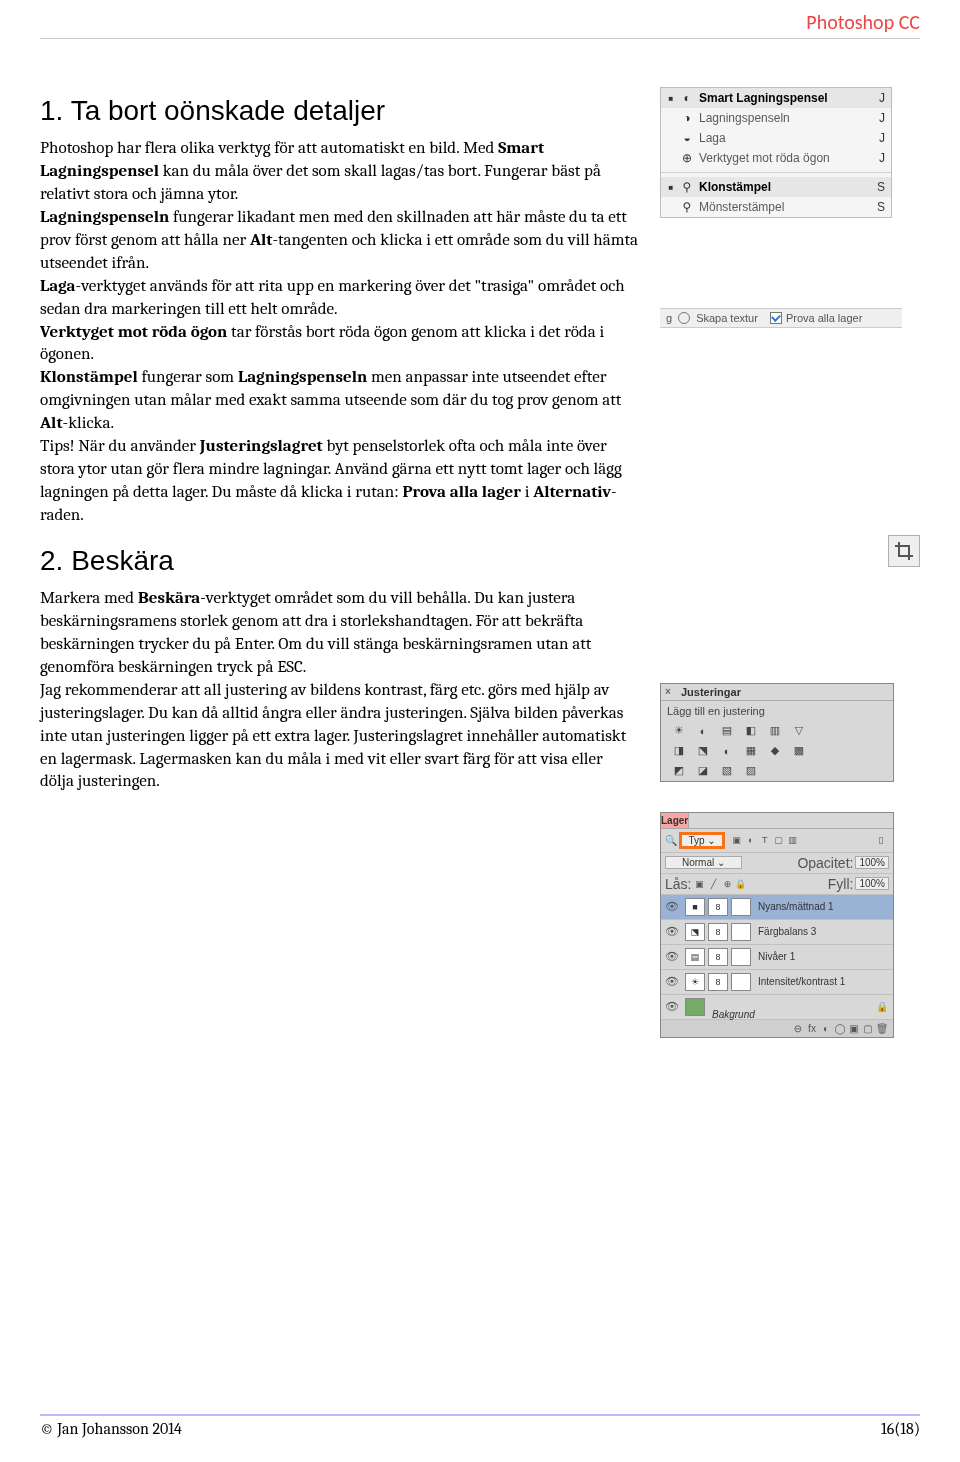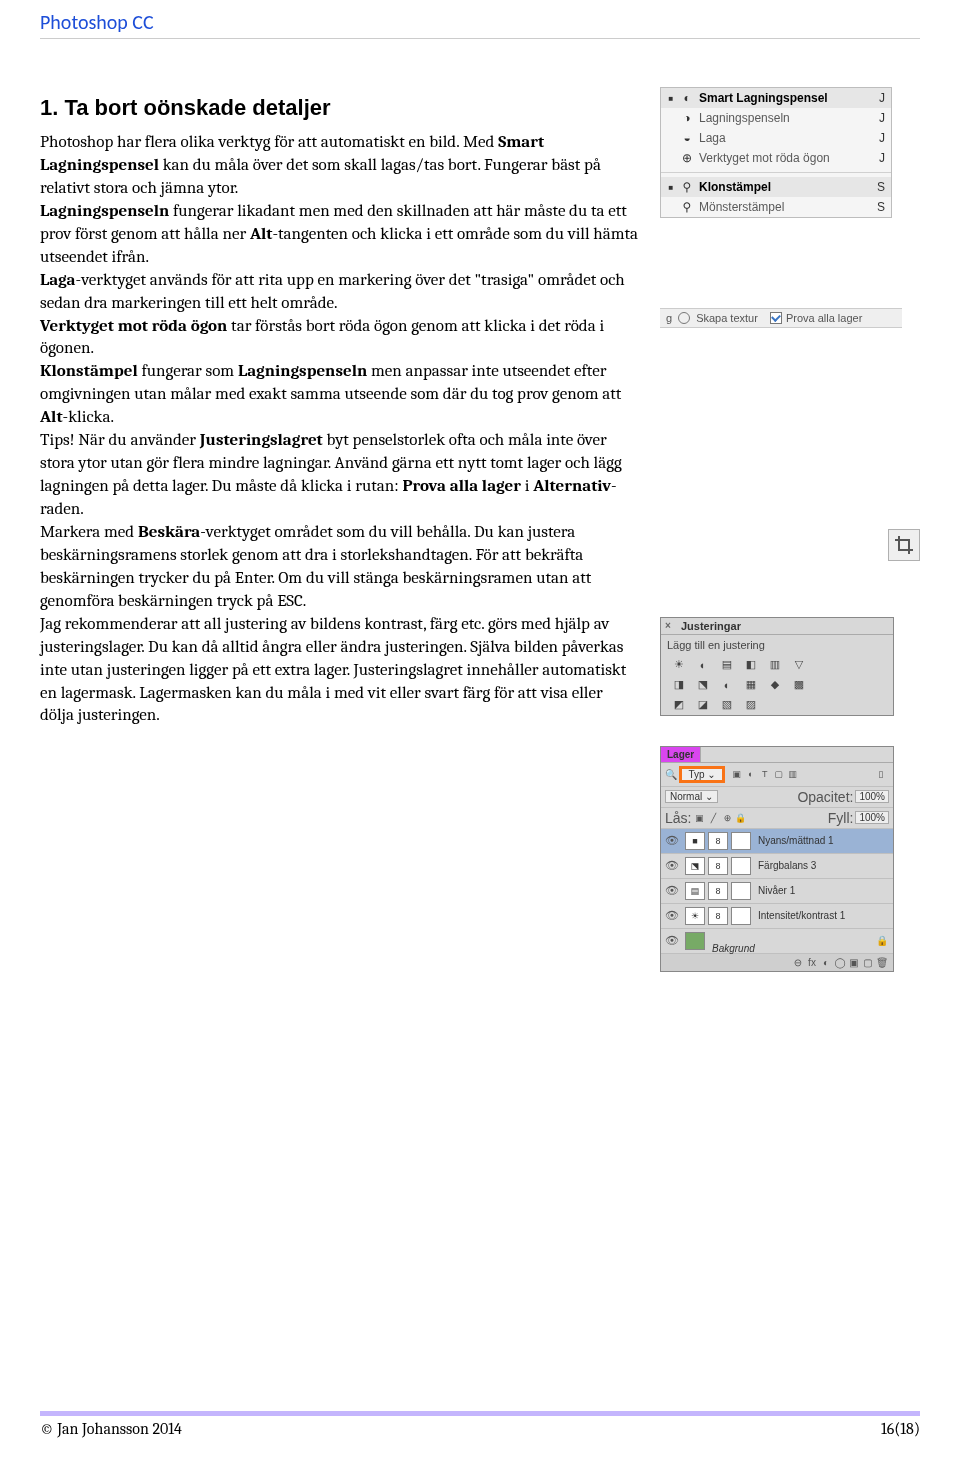--- a/index.html
+++ b/index.html
@@ -1,18 +1,18 @@
 <!DOCTYPE html>
 <html><head>
 <meta charset="utf-8">
 <style>
   html,body{margin:0;padding:0;background:#fff;font-family:Cambria,Georgia,serif;color:#000;}
   .page{width:960px;min-height:1462px;margin:0;position:relative;padding:10px 40px 60px 40px;box-sizing:border-box;}
-  .doc-header{font-family:Calibri,Arial,sans-serif;color:#1d4ed8;font-size:20px;border-bottom:1px solid #ccc;padding-bottom:4px;margin-bottom:38px;}
-  h2{font-family:Arial,Helvetica,sans-serif;font-weight:bold;font-size:22px;margin:18px 0 10px 0;}
+  .doc-header{font-family:Calibri,Arial,sans-serif;color:#ef4444;font-size:20px;border-bottom:1px solid #ccc;padding-bottom:4px;margin-bottom:38px;text-align:right;}
+  h2{font-family:Arial,Helvetica,sans-serif;font-weight:normal;font-size:28px;margin:18px 0 10px 0;}
   .body-text{font-size:17px;line-height:1.35;}
   .columns{display:flex;align-items:flex-start;}
   .col-text{flex:0 0 600px;}
   .col-img{flex:1;display:flex;flex-direction:column;align-items:flex-start;padding-left:20px;}
   .b{font-weight:bold;}
   .tool-panel{border:1px solid #bdbdbd;background:#f5f5f5;width:230px;margin-top:10px;font-family:Tahoma,Arial,sans-serif;font-size:12px;color:#333;}
   .tool-row{display:flex;align-items:center;padding:2px 6px;}
   .tool-row.sel{background:#e6e6e6;}
   .tool-mark{width:8px;text-align:center;font-size:8px;}
   .tool-icon{width:16px;height:16px;margin:0 4px;display:inline-flex;align-items:center;justify-content:center;}
@@ -26,39 +26,39 @@
   .chk::after{content:"";width:6px;height:4px;border-left:2px solid #3a75c4;border-bottom:2px solid #3a75c4;transform:rotate(-45deg);margin-top:-2px;}
   .crop-box{width:30px;height:30px;border:1px solid #b0b0b0;background:#efefef;display:flex;align-items:center;justify-content:center;margin-top:8px;}
   .adj-panel{width:232px;background:#d8d8d8;border:1px solid #888;font-family:Tahoma,Arial;font-size:11px;color:#333;margin-top:4px;}
   .adj-tab{display:flex;align-items:center;background:#d8d8d8;border-bottom:1px solid #aaa;padding:2px 4px;font-weight:bold;}
   .adj-tab .close{width:10px;font-size:10px;color:#666;}
   .adj-sub{padding:4px 6px;color:#444;}
   .adj-row{display:flex;justify-content:flex-start;padding:2px 8px;}
   .adj-row span{width:20px;height:16px;margin-right:4px;display:inline-flex;align-items:center;justify-content:center;color:#444;}
   .layers-panel{width:232px;background:#d8d8d8;border:1px solid #888;font-family:Tahoma,Arial;font-size:10px;color:#333;margin-top:30px;}
   .lp-top{display:flex;border-bottom:1px solid #aaa;}
-  .lp-tab{background:#d946ef;border-right:1px solid #aaa;padding:2px 6px;font-weight:bold;}
+  .lp-tab{background:#fca5a5;border-right:1px solid #aaa;padding:2px 0;font-weight:bold;}
   .lp-search{display:flex;align-items:center;padding:3px 4px;border-bottom:1px solid #c0c0c0;}
   .lp-search .search-icon{font-size:10px;margin-right:2px;}
   .lp-search .typ{background:#eee;border:3px solid #f97316;padding:0 6px;margin-right:6px;font-size:10px;}
   .lp-mini{width:12px;height:12px;margin-right:2px;display:inline-flex;align-items:center;justify-content:center;font-size:9px;color:#555;}
   .lp-ctrl{display:flex;align-items:center;padding:2px 4px;border-bottom:1px solid #c0c0c0;}
-  .lp-dd{background:#eee;border:1px solid #aaa;padding:0 4px;margin-right:auto;text-align:right;}
+  .lp-dd{background:#eee;border:1px solid #aaa;padding:0 16px;margin-right:auto;text-align:right;}
   .lp-op{font-size:14px;color:#555;margin-right:2px;}
   .lp-val{background:#eee;border:1px solid #aaa;padding:0 3px;}
   .lp-layer{display:flex;align-items:center;height:24px;border-bottom:1px solid #c0c0c0;background:#d8d8d8;padding:0 4px;}
   .lp-layer.active{background:#9ab3d5;}
   .lp-eye{width:14px;font-size:11px;color:#555;margin-right:6px;}
   .lp-thumb{width:18px;height:16px;background:#fff;border:1px solid #888;margin-right:3px;display:inline-flex;align-items:center;justify-content:center;font-size:9px;}
   .lp-name{font-size:10px;color:#333;padding-left:4px;}
   .lp-name.bg{font-style:italic;margin-top:16px;}
   .lp-lock{margin-left:auto;font-size:10px;color:#666;}
   .lp-footer{display:flex;justify-content:flex-end;padding:3px 4px;background:#cfcfcf;}
   .lp-footer span{width:14px;text-align:center;font-size:10px;color:#555;}
-  .page-footer{position:absolute;bottom:24px;left:40px;right:40px;border-top:5px solid #c4b5fd;padding-top:4px;display:flex;justify-content:space-between;font-size:16px;}
+  .page-footer{position:absolute;bottom:24px;left:40px;right:40px;border-top:2px solid #c4b5fd;padding-top:4px;display:flex;justify-content:space-between;font-size:16px;}
 </style>
 </head>
 <body>
 
 <div class="page">
   <div class="doc-header">Photoshop CC</div>
 
   <div class="columns">
     <div class="col-text">
       <h2>1. Ta bort oönskade detaljer</h2>
@@ -116,20 +116,21 @@
         <span class="radio"></span>
         <span>Skapa textur</span>
         <span class="chk"></span>
         <span>Prova alla lager</span>
       </div>
     </div>
   </div>
 
   <div class="columns">
     <div class="col-text">
+      <h2>2. Beskära</h2>
       <div class="body-text">
         <span>Markera med </span><span class="b">Beskära</span><span>-verktyget området som du vill behålla. Du kan justera beskärningsramens storlek genom att dra i storlekshandtagen. För att bekräfta beskärningen trycker du på Enter. Om du vill stänga beskärningsramen utan att genomföra beskärningen tryck på ESC.</span>
       </div>
     </div>
     <div class="col-img" style="align-items:flex-end;">
       <div class="crop-box">
         <svg width="18" height="18" viewBox="0 0 18 18">
           <path d="M4 0 V14 H18 M0 4 H14 V18" stroke="#555" stroke-width="2" fill="none"></path>
         </svg>
       </div>

